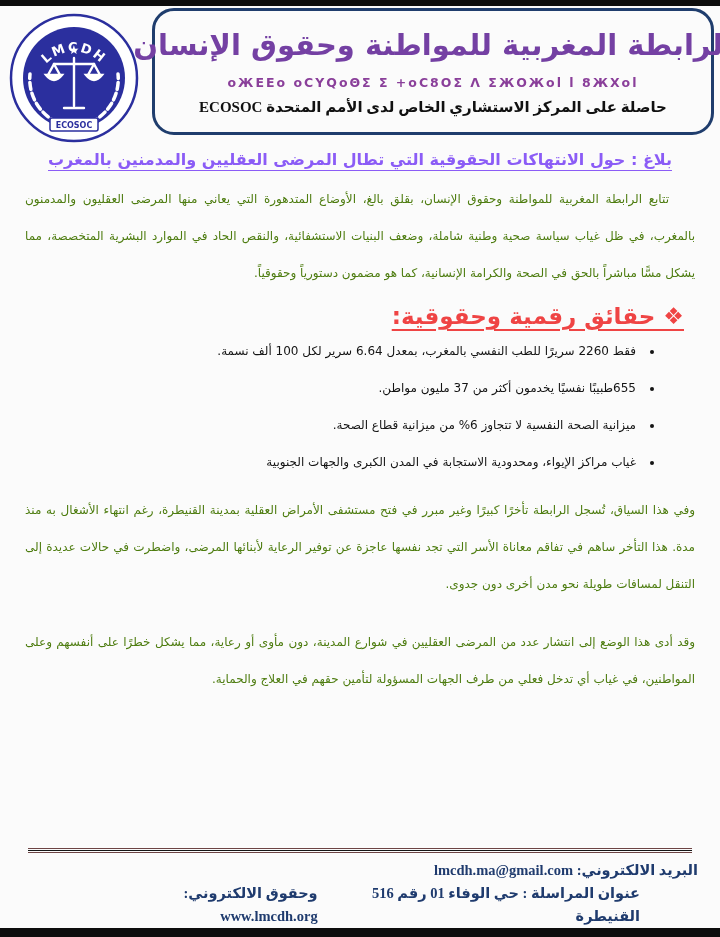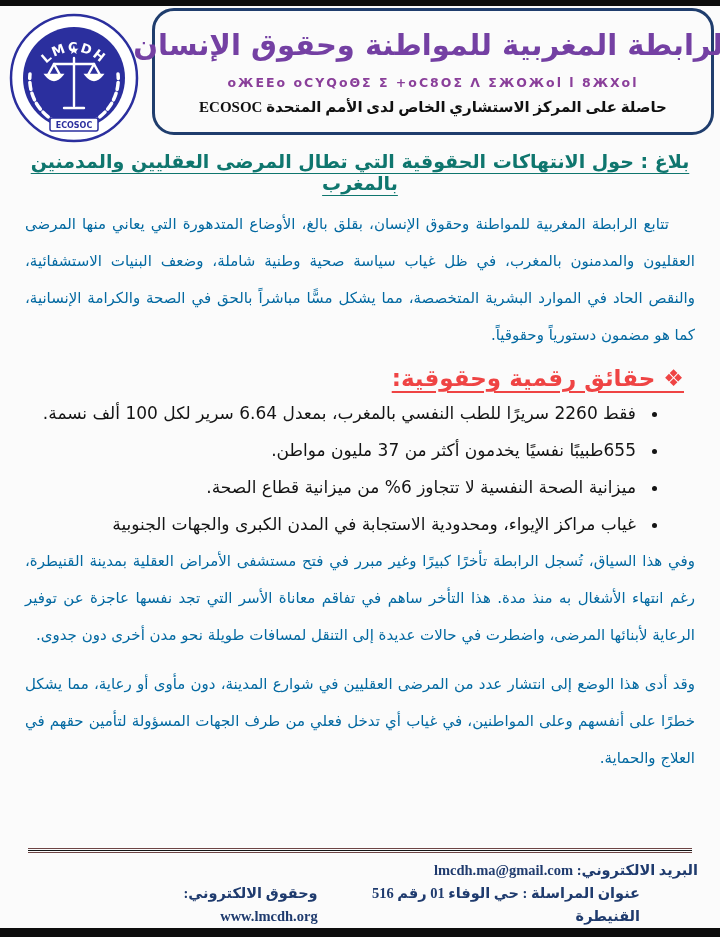--- a/index.html
+++ b/index.html
@@ -36,39 +36,39 @@
   }
   .ecosoc-line {
     color:#111; font-weight:bold; font-size:15px; margin-top:8px;
     font-family:"Liberation Serif","DejaVu Sans",serif;
     white-space:nowrap;
   }
 
   
   .doc-title {
     margin:12px 25px 12px; text-align:center;
-    font-size:19px; font-weight:bold; color:#0f766e;
+    font-size:16px; font-weight:bold; color:#8b5cf6;
     text-decoration:underline; text-underline-offset:5px;
   }
   .para {
-    margin:8px 25px 0; font-size:15px; line-height:37px; color:#0369a1;
+    margin:8px 25px 0; font-size:12px; line-height:37px; color:#4d7c0f;
     text-align:justify;
   }
   .para.first { text-indent:26px; }
   .facts-heading {
     margin:11px 36px 2px; font-size:23px; font-weight:bold; color:#ef4444;
     text-decoration:underline; text-underline-offset:5px;
   }
   ul.facts {
-    margin:4px 62px 0 25px; font-size:17px; line-height:37px; color:#141414;
+    margin:4px 62px 0 25px; font-size:12px; line-height:37px; color:#141414;
     list-style:disc; padding-right:18px;
   }
   ul.facts li { padding-right:4px; }
-  .para.p2 { margin-top:0; }
-  .para.p3 { margin-top:12px; }
+  .para.p2 { margin-top:11px; }
+  .para.p3 { margin-top:21px; }
 
   
   .footer { position:absolute; left:0; right:0; bottom:9px; }
   .footer-divider {
     margin:0 28px 6px;
     height:5px;
     border-top:1px solid #6d4444;
     border-bottom:1px solid #6d4444;
     background:#151515;
     background-clip:content-box;

